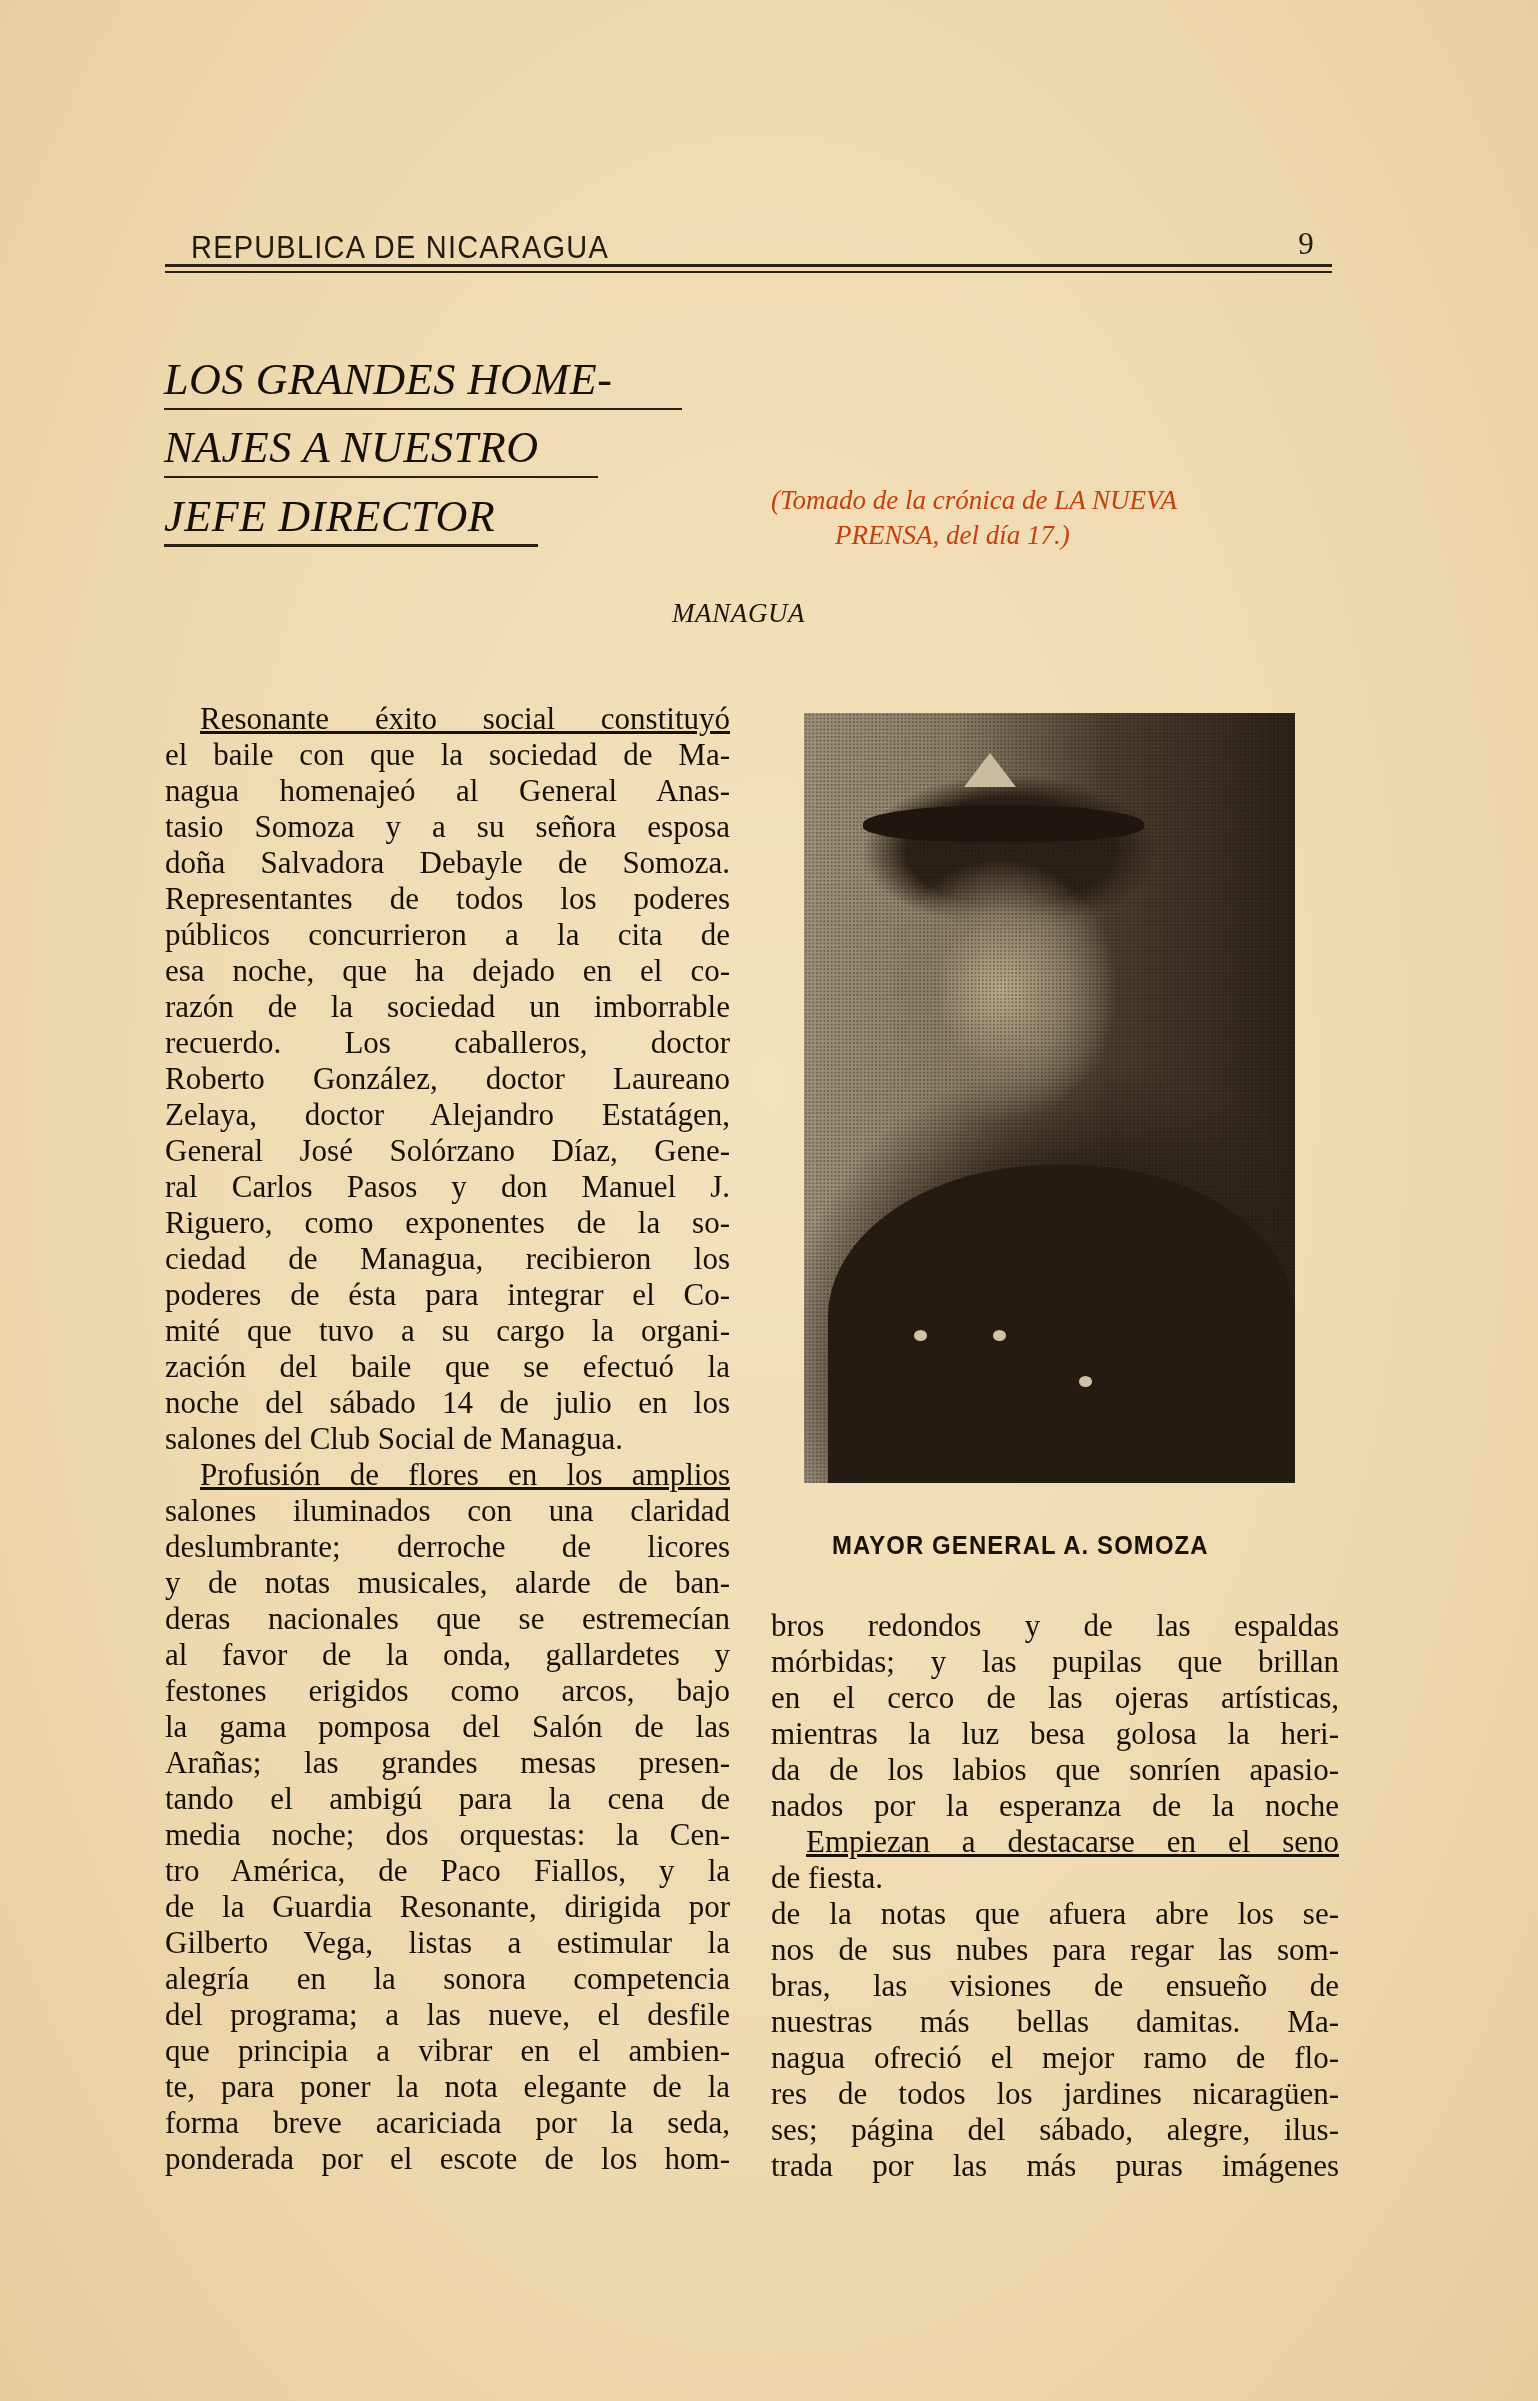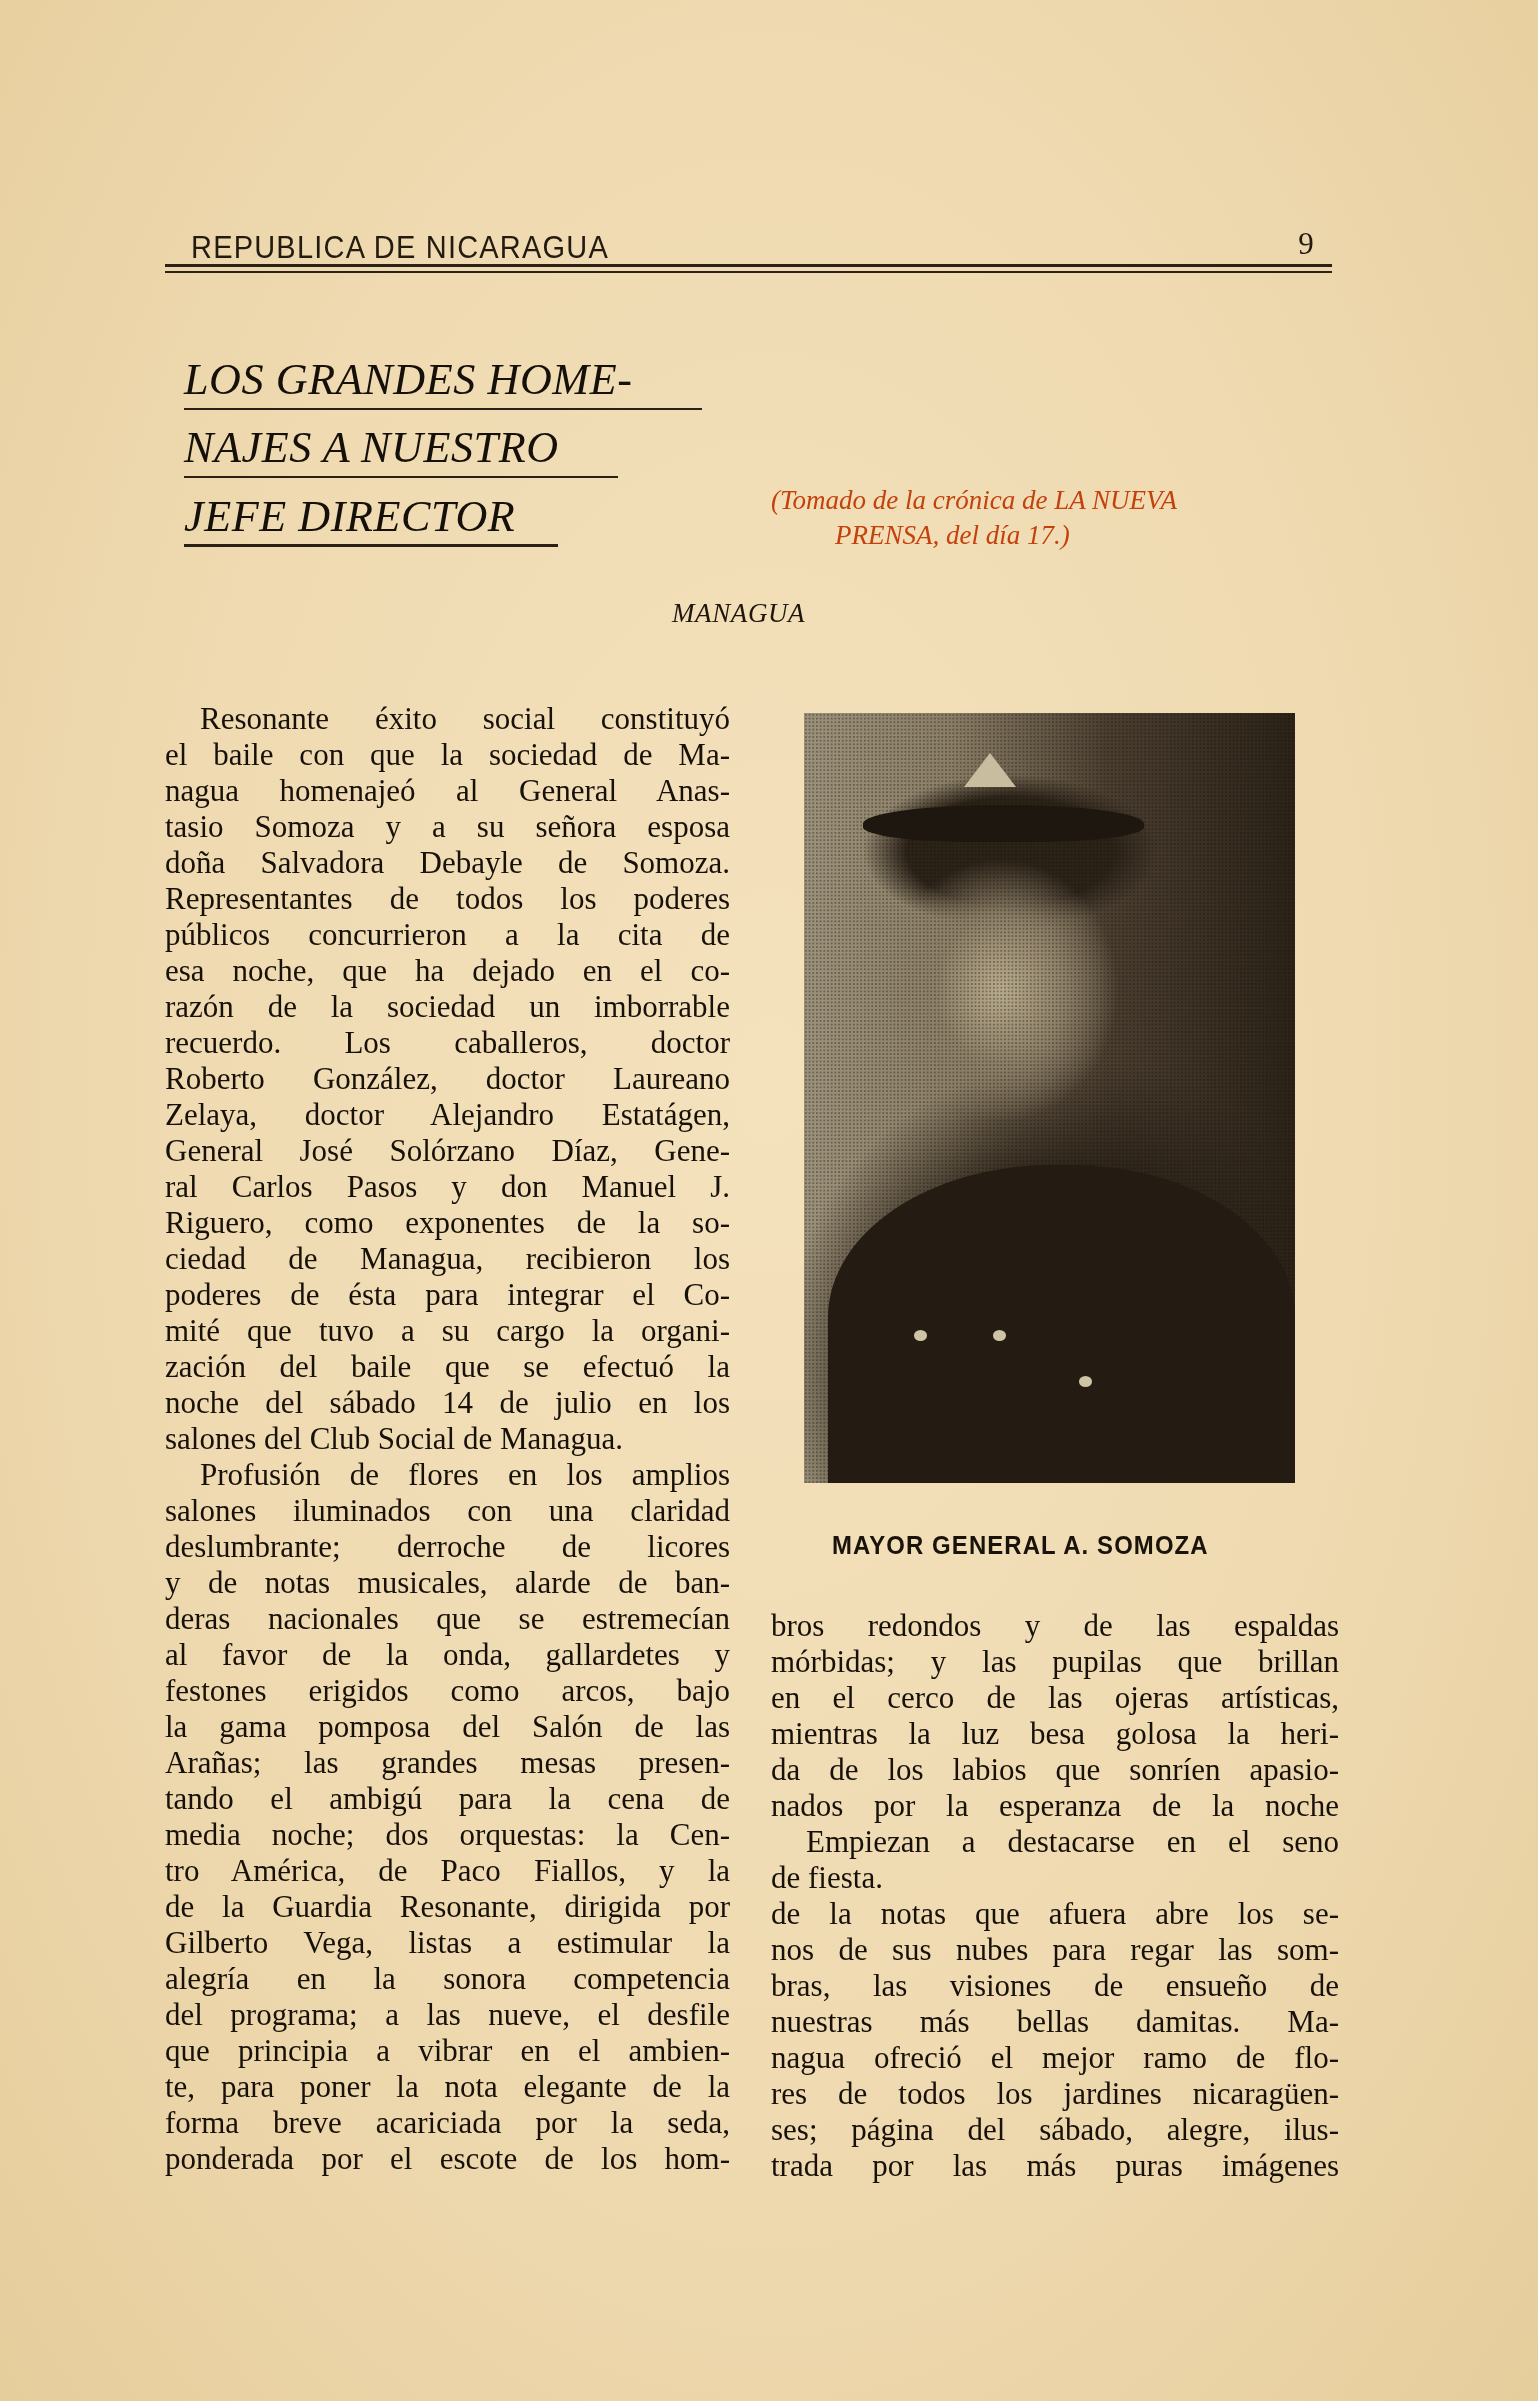--- a/index.html
+++ b/index.html
@@ -19,21 +19,21 @@
     color:#231a10;
   }
   #page-number {
     position:absolute; right:18.3px; top:4.9px;
     font-size:31px; color:#231a10;
   }
   .hrule { position:absolute; left:0; width:1167px; height:3.1px; background:#2b2117; }
   #rule-a { top:43px; } #rule-b { top:50px; height:2.4px; }
 
   
-  #title-block { left:164px; top:354px; width:526px;margin-left:20px; }
+  #title-block { left:164px; top:354px; width:526px; }
   .title-line {
     font-style:italic; font-size:45px; line-height:50px;
     letter-spacing:0.6px; color:#15100a; white-space:nowrap;
     transform:scaleX(0.98); transform-origin:left;
   }
   .title-rule { height:2.4px; background:#2a2016; margin:3.7px 0 12.2px 0; }
   #title-rule-1 { width:518px; } #title-rule-2 { width:434px; } #title-rule-3 { width:374px; }
 
   
   #source-note {
@@ -44,21 +44,21 @@
 
   #dateline { left:672px; top:598px; font-style:italic; font-size:27px; color:#1f170e; letter-spacing:0.6px;text-align:center; }
 
   
   .col {
     position:absolute; font-size:31px; line-height:36px;
     text-align:justify; color:#17110a;
   }
   .col .line { display:block; text-align:justify; text-align-last:justify; white-space:nowrap; height:36px; }
   .col .line.last { text-align-last:left; }
-  .col .indent { padding-left:35px; }
+  .col .indent { padding-left:35px;text-decoration:underline; }
   #col-left { left:165px; top:701px; width:565px; }
   #col-right { left:771px; top:1608px; width:568px; }
 
   
   #portrait {
     left:804px; top:713px; width:491px; height:770px;
     background:
       radial-gradient(ellipse 24% 17% at 40% 36%, #b8ab8c 0%, #8d8068 55%, rgba(0,0,0,0) 100%),
       radial-gradient(ellipse 30% 10% at 42% 18%, #2b2218 0%, #2b2218 70%, rgba(0,0,0,0) 100%),
       radial-gradient(ellipse 60% 40% at 55% 85%, #261d14 0%, #2a2117 60%, rgba(0,0,0,0) 100%),

